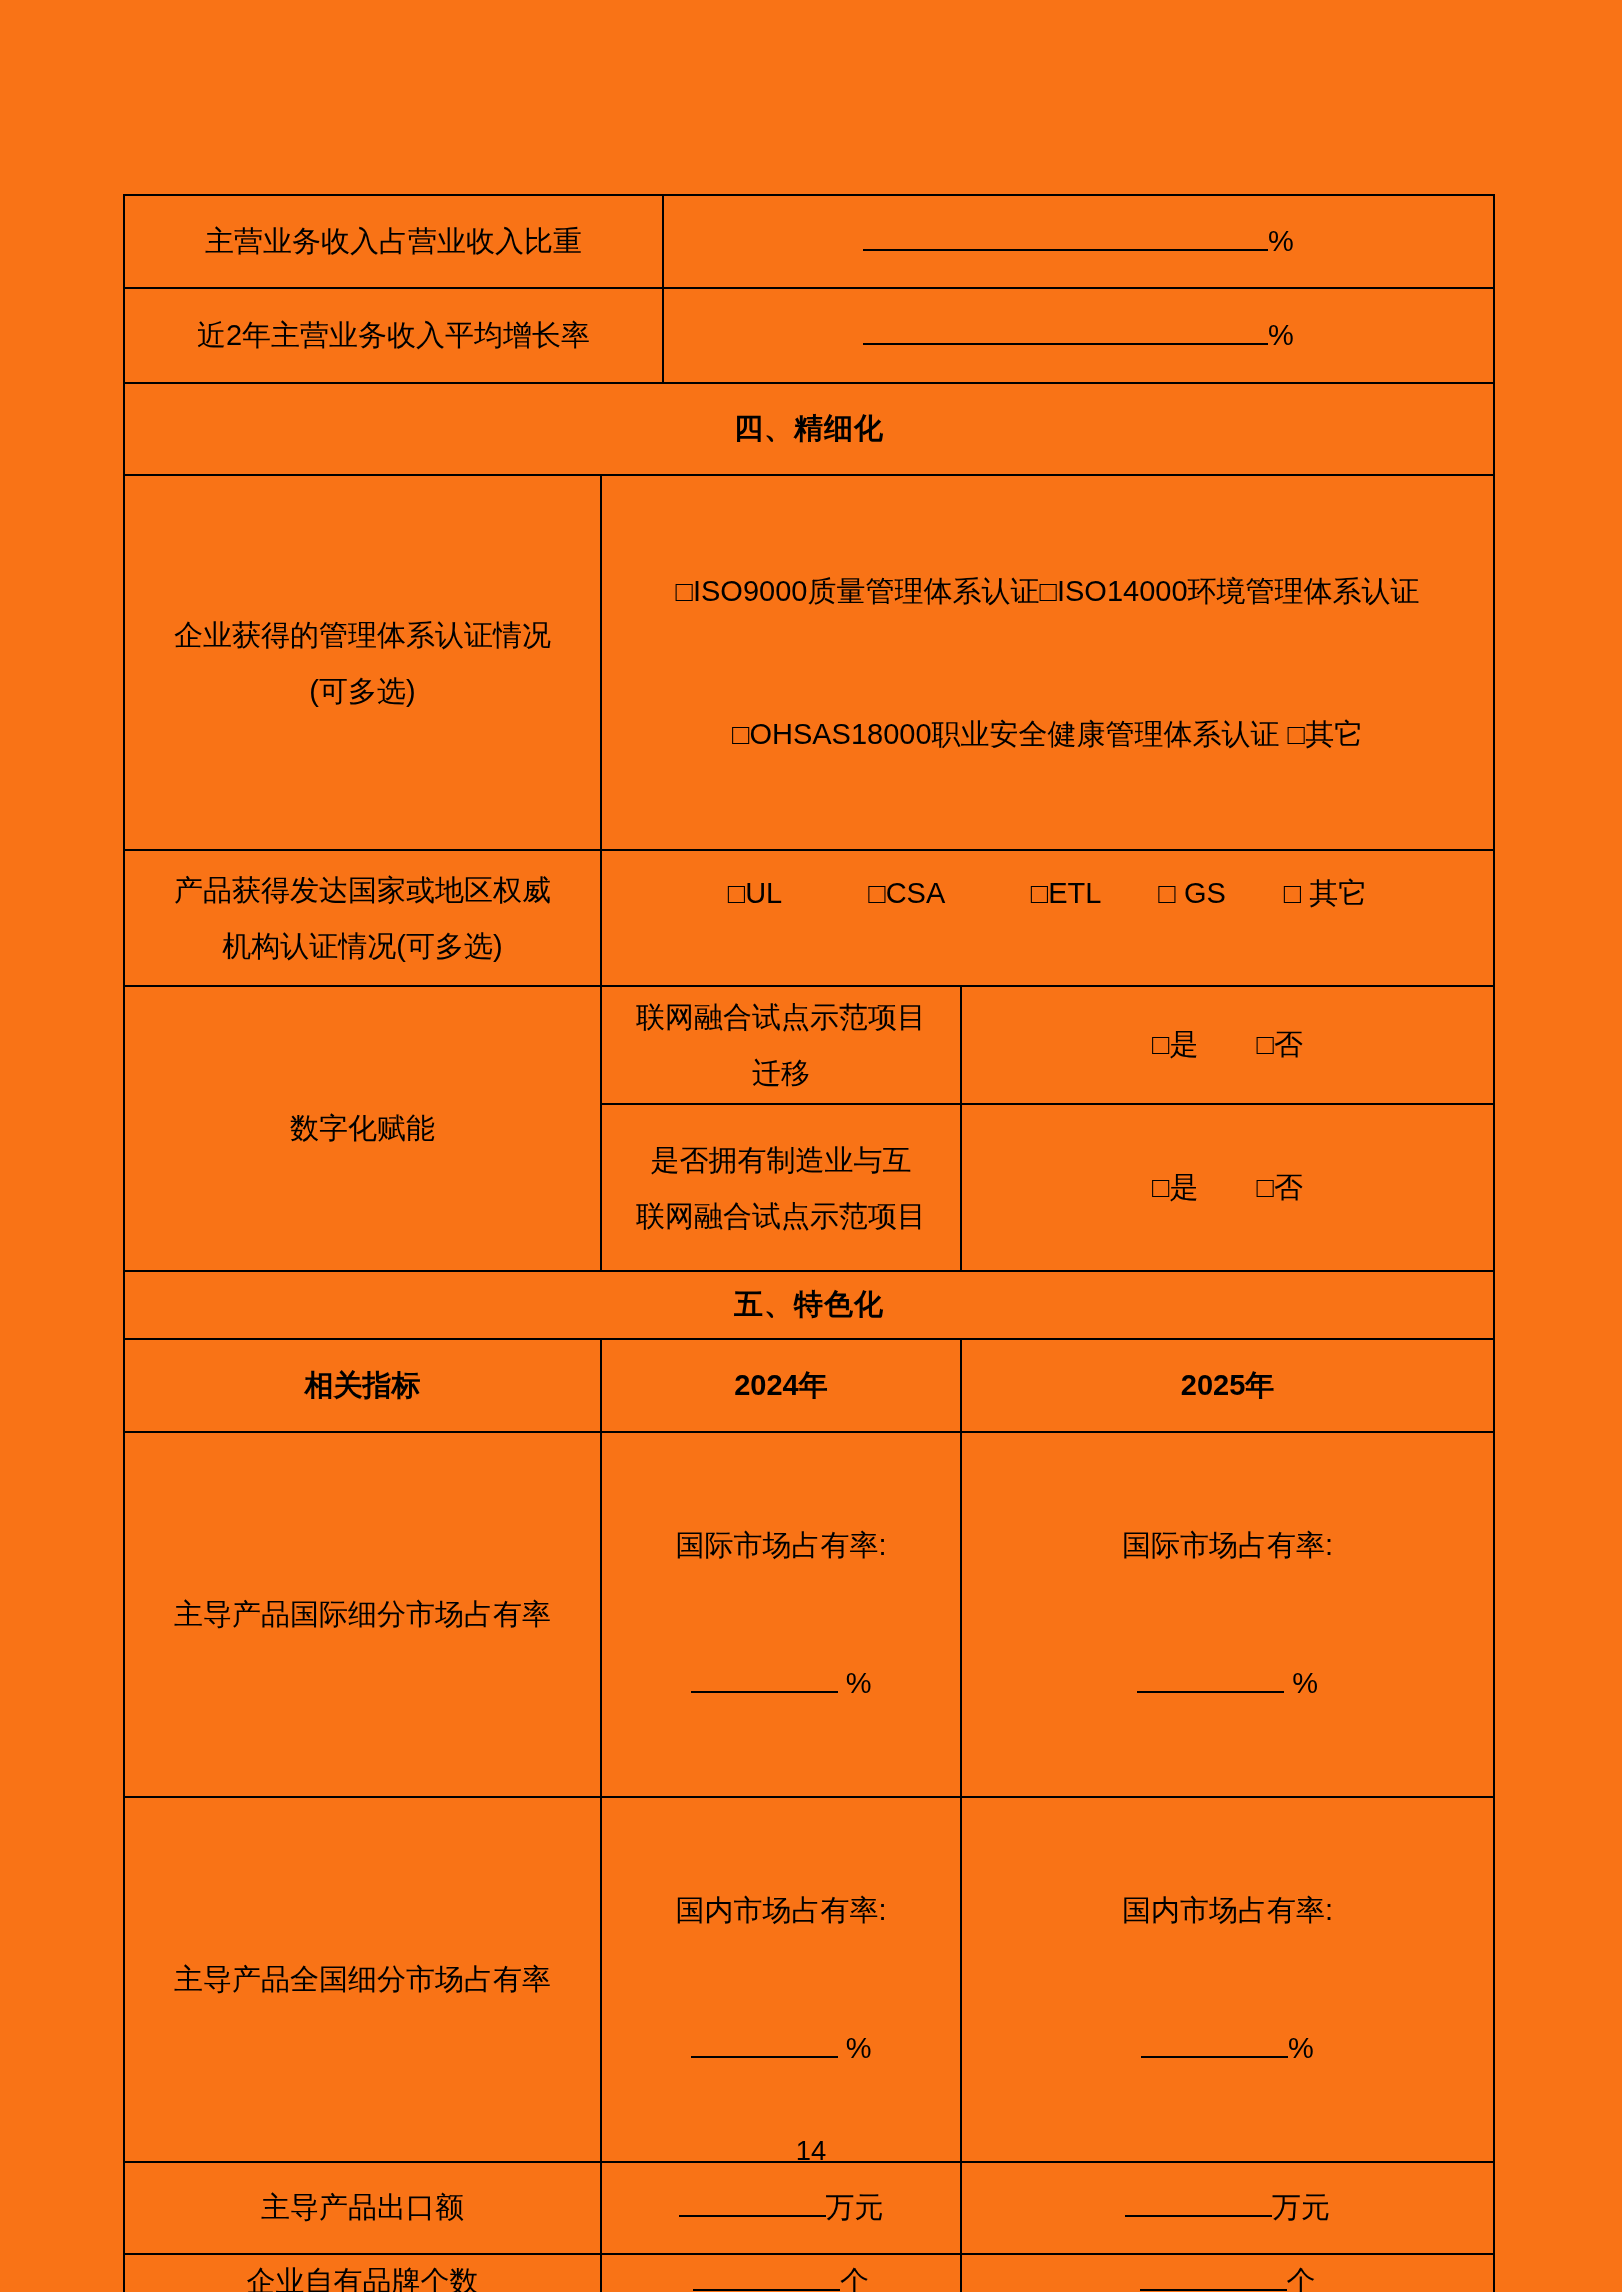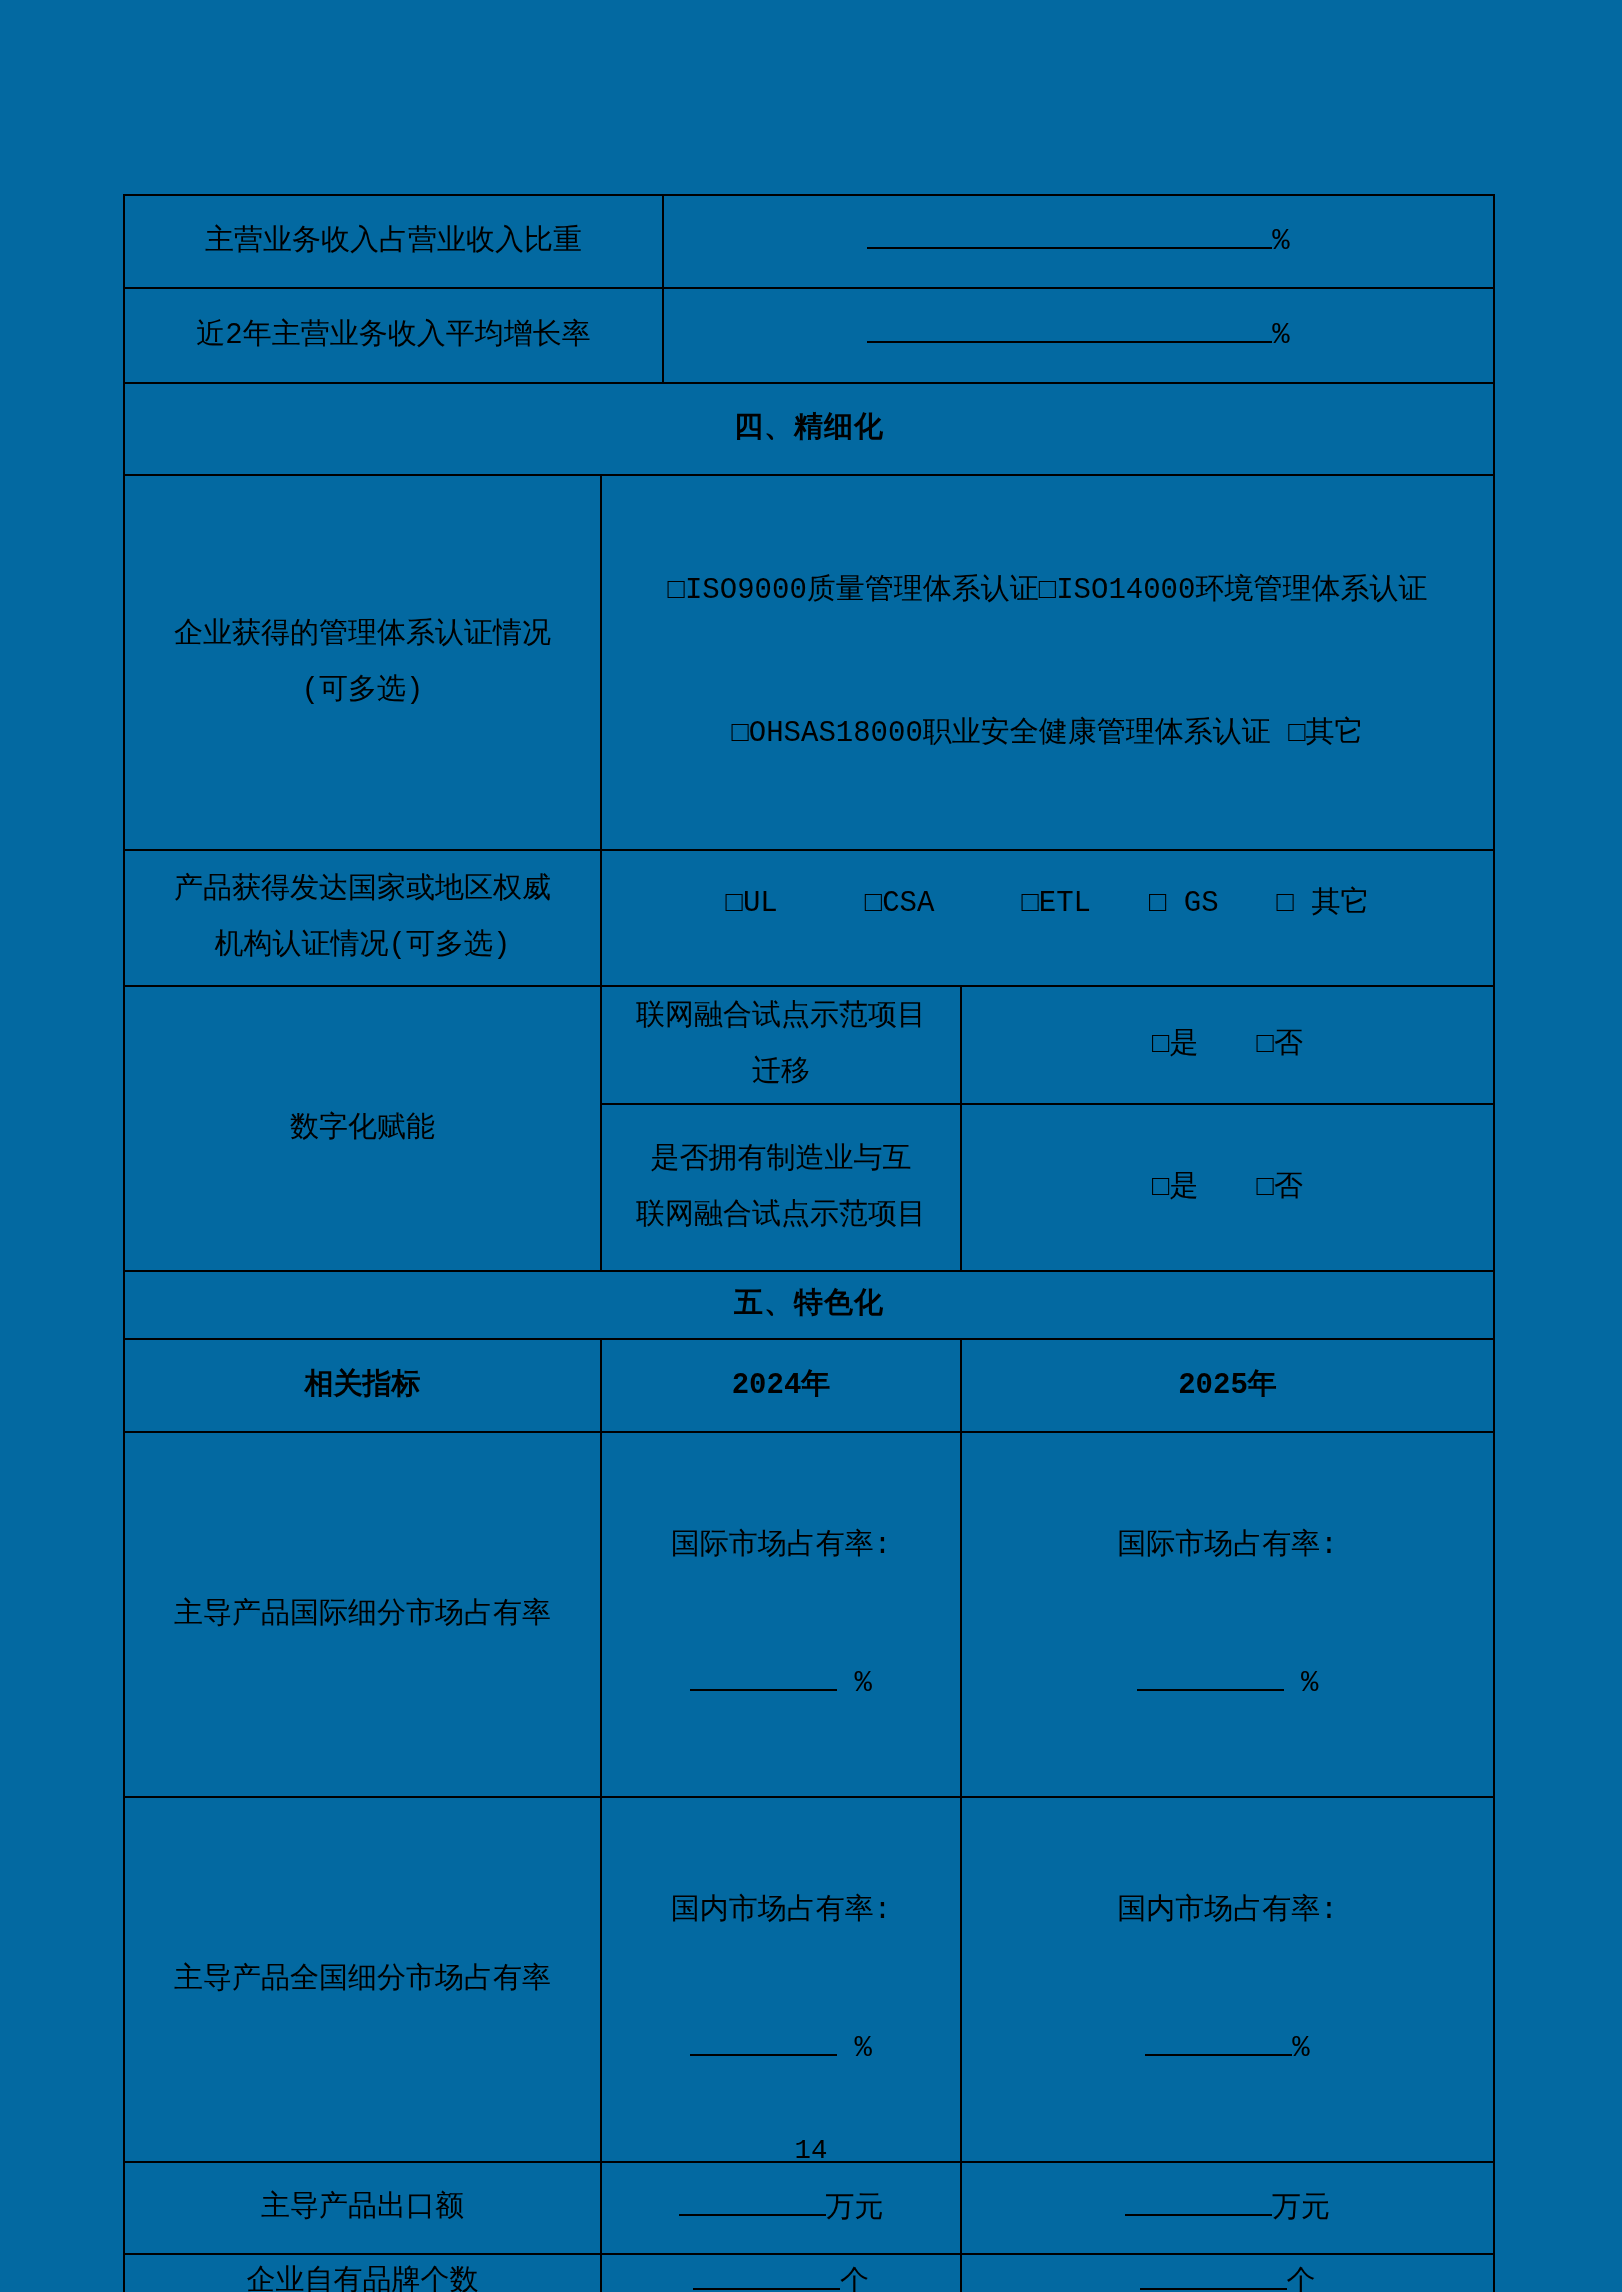--- a/index.html
+++ b/index.html
@@ -1,21 +1,21 @@
 <!DOCTYPE html>
 <html><head>
 <meta charset="utf-8">
 <style>
   html,body { margin:0; padding:0; background:#ffffff; }
   .page {
     position:relative;
     width:1622px; height:2293px;
-    background:#0369a1;
+    background:#f97316;
     color:#000;
-    font-family:Liberation Mono, monospace;
+    font-family:Liberation Sans, sans-serif;
   }
   table.form {
     position:absolute; left:123px; top:194px;
     width:1370px;
     border-collapse:collapse;
     table-layout:fixed;
   }
   table.form { border:2px solid #000; border-top:2.9px solid #000; }
   table.form td {
     border:2px solid #000;
@@ -85,21 +85,21 @@
       <td colspan="3" class="left-pad pre two-line">
         <div>□ISO9000质量管理体系认证□ISO14000环境管理体系认证</div>
         <div>□OHSAS18000职业安全健康管理体系认证 □其它</div>
       </td>
     </tr>
     <tr style="height:136px">
       <td class="two-line">
         <div>产品获得发达国家或地区权威</div>
         <div>机构认证情况(可多选)</div>
       </td>
-      <td colspan="3" class="left-pad pre" style="vertical-align:top; padding-top:31px;border-radius:18px;">□UL　　　□CSA　　　□ETL　　□ GS　　□ 其它</td>
+      <td colspan="3" class="left-pad pre" style="vertical-align:top; padding-top:21px;border-radius:18px;">□UL　　　□CSA　　　□ETL　　□ GS　　□ 其它</td>
     </tr>
     <tr style="height:118px">
       <td rowspan="2">数字化赋能</td>
       <td colspan="2" class="two-line">
         <div>联网融合试点示范项目</div>
         <div>迁移</div>
       </td>
       <td class="pre">□是　　□否</td>
     </tr>
     <tr style="height:167px">

